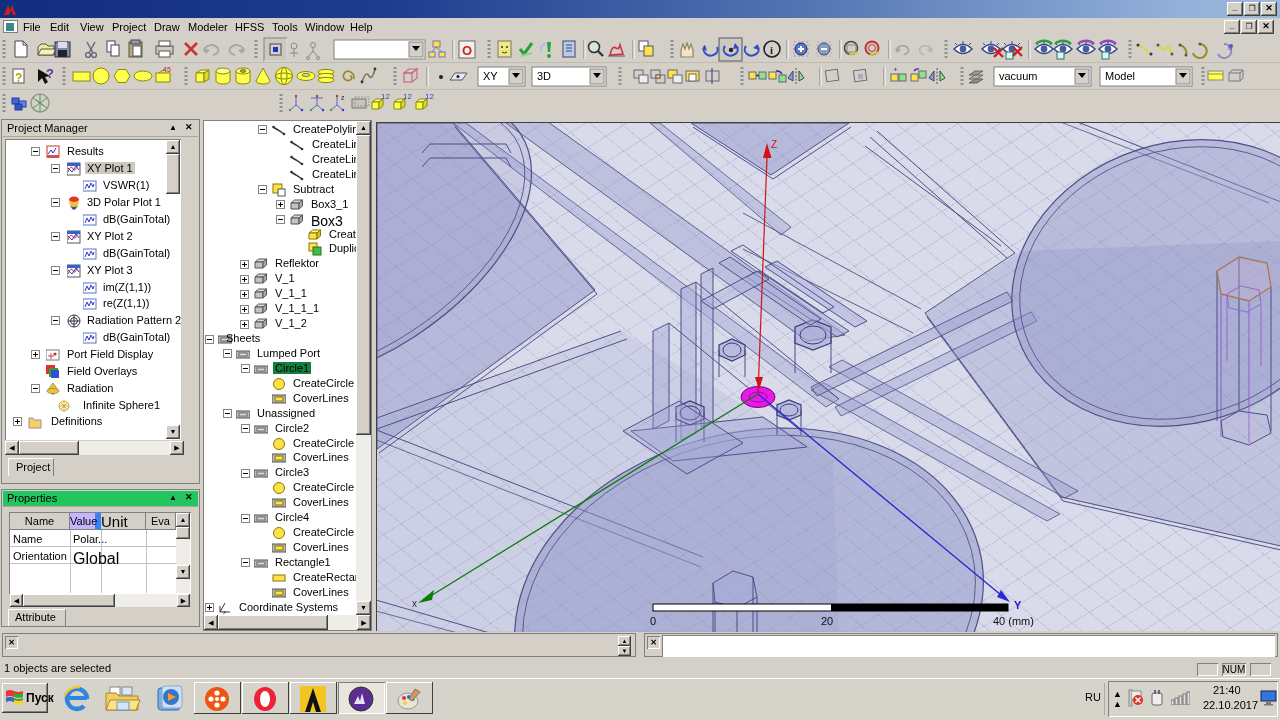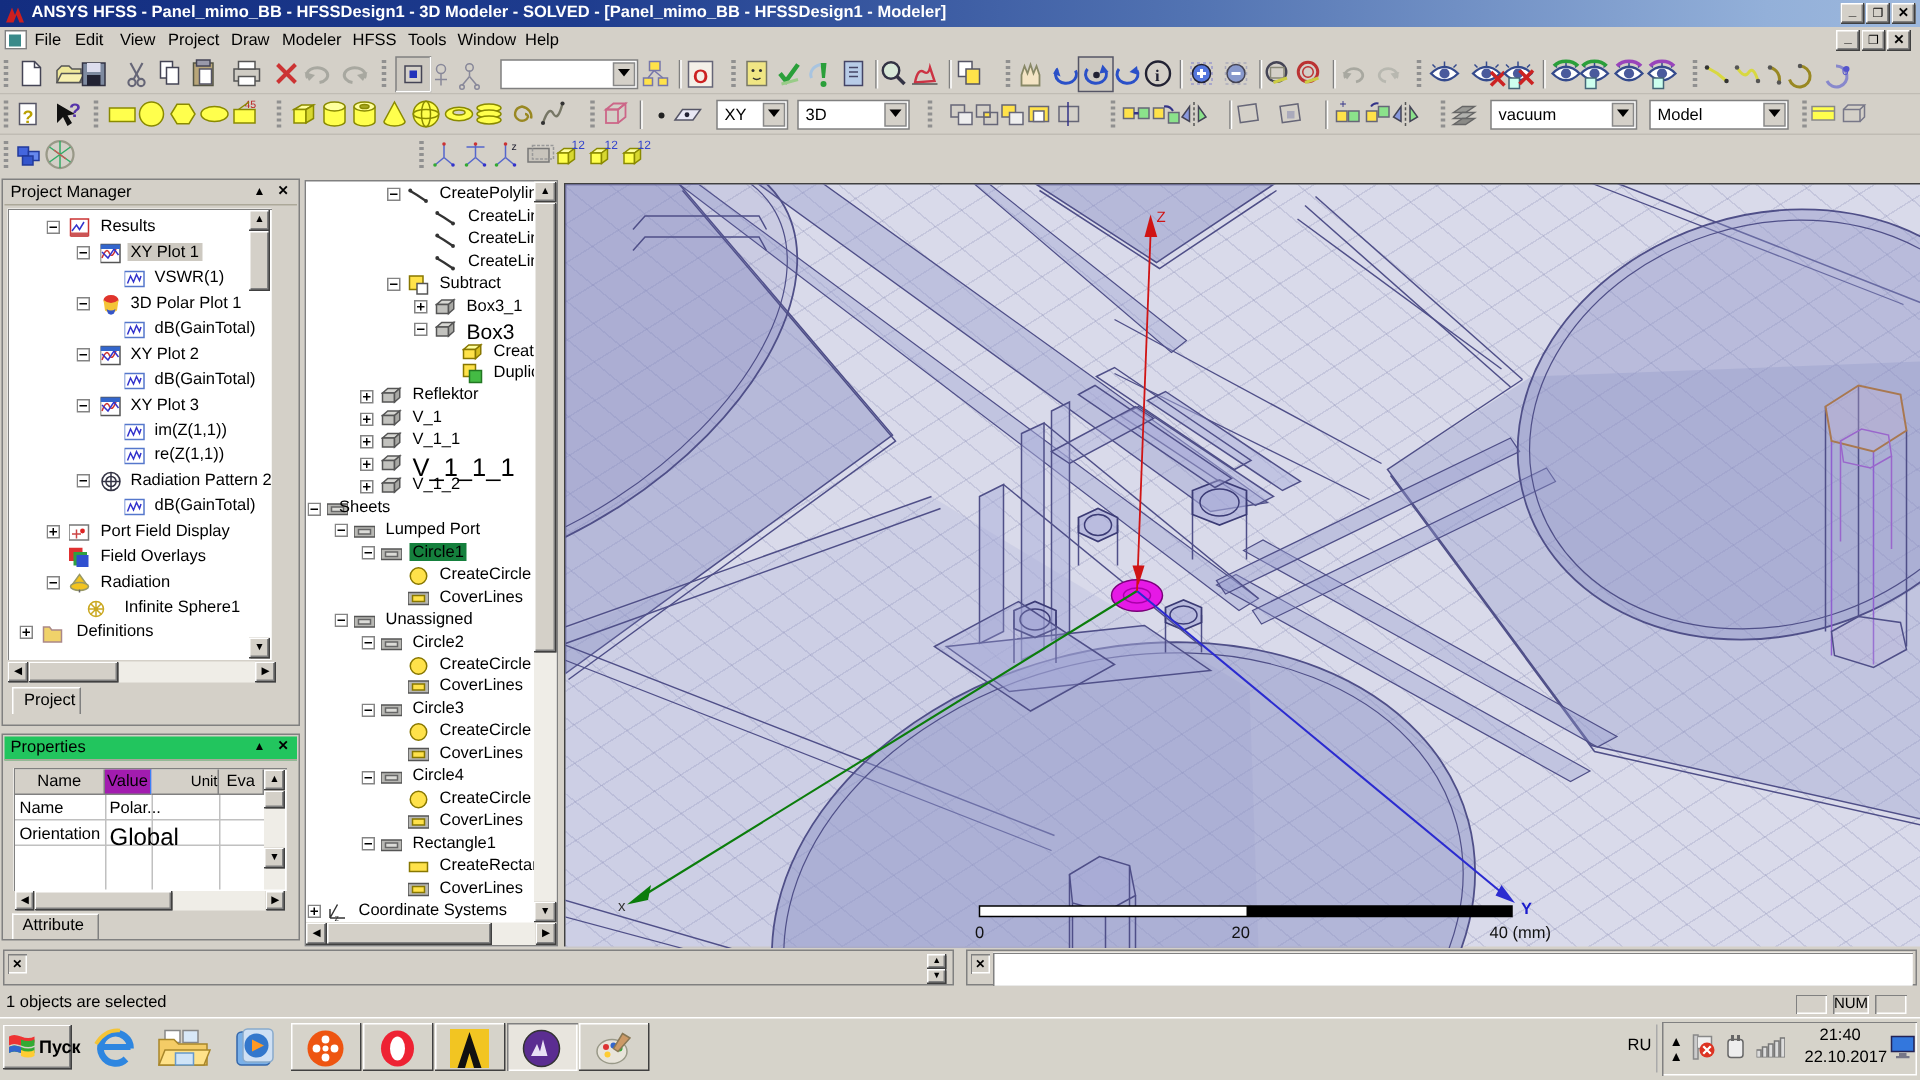--- a/index.html
+++ b/index.html
@@ -6,21 +6,20 @@
 .abs{position:absolute}
 .sunk{box-shadow:inset 1px 1px 0 #808080,inset -1px -1px 0 #fff}
 .rais{box-shadow:inset -1px -1px 0 #404040,inset 1px 1px 0 #fff,inset -2px -2px 0 #808080,inset 2px 2px 0 #d4d0c8}
 </style></head>
 <body>
 
 <div class="abs" style="left:0;top:0;width:1280px;height:18px;background:linear-gradient(90deg,#132d80 0%,#1e3c8e 30%,#5273b2 62%,#93b0d9 92%,#9db8dd 100%)">
 <svg class="abs" style="left:3px;top:2px" width="14" height="14" viewBox="0 0 14 14">
       <path d="M1 13 L5 3 L7 8 L9 3 L13 13 L10 13 L8 8 L6 13 Z" fill="#cc1f1f"></path>
     </svg>
-<span class="abs" style="left:21px;top:2px;color:#fff;font-weight:bold;font-size:11px;letter-spacing:0px">ANSYS HFSS - Panel_mimo_BB - HFSSDesign1 - 3D Modeler - SOLVED - [Panel_mimo_BB - HFSSDesign1 - Modeler]</span>
 <div class="abs rais" style="left:1227px;top:2px;width:16px;height:14px;background:#d4d0c8;font-size:9px;text-align:center;line-height:11px;font-weight:bold">_</div>
 <div class="abs rais" style="left:1244px;top:2px;width:16px;height:14px;background:#d4d0c8;font-size:8px;text-align:center;line-height:13px">❐</div>
 <div class="abs rais" style="left:1261px;top:2px;width:16px;height:14px;background:#d4d0c8;font-size:9px;text-align:center;line-height:13px;font-weight:bold">✕</div>
 </div>
 
 <div class="abs" style="left:0;top:18px;width:1280px;height:18px;background:#d4d0c8">
 <div class="abs" style="left:3px;top:2px;width:15px;height:13px;background:#fff;border:1px solid #808080">
       <div class="abs" style="left:2px;top:2px;width:8px;height:8px;background:#3a8a8a"></div>
     </div>
 <span class="abs" style="left:23px;top:3px">File</span>
@@ -599,22 +598,22 @@
   </div>
 
 <div id="props" class="abs" style="left:1px;top:489px;width:199px;height:138px;background:#d4d0c8;border:1px solid #808080">
     <div class="abs" style="left:1px;top:1px;width:195px;height:16px;background:#22c55e;border-bottom:1px solid #aca899">
       <span style="position:absolute;left:4px;top:1px;font-size:11px">Properties</span>
       <span style="position:absolute;left:166px;top:2px;font-size:8px">▲</span>
       <span style="position:absolute;left:182px;top:1px;font-size:9px;font-weight:bold">✕</span>
     </div>
     <div class="abs sunk" style="left:7px;top:22px;width:182px;height:82px;background:#fff">
       <div class="abs" style="left:1px;top:1px;width:60px;height:17px;background:#d4d0c8;border-right:1px solid #808080;border-bottom:1px solid #808080;text-align:center;font-size:11px;line-height:17px">Name</div>
-      <div class="abs" style="left:61px;top:1px;width:31px;height:17px;background:#a21caf;border-right:1px solid #3b82f6;border-bottom:1px solid #808080;text-align:center;font-size:11px;line-height:17px">Value</div>
-      <div class="abs" style="left:92px;top:1px;width:45px;height:17px;background:#d4d0c8;border-right:1px solid #808080;border-bottom:1px solid #808080;text-align:right;font-size:10px;line-height:17px">Unit</div>
+      <div class="abs" style="left:61px;top:1px;width:31px;height:17px;background:#c4b5fd;border-right:6px solid #3b82f6;border-bottom:1px solid #808080;text-align:center;font-size:11px;line-height:17px">Value</div>
+      <div class="abs" style="left:92px;top:1px;width:45px;height:17px;background:#d4d0c8;border-right:1px solid #808080;border-bottom:1px solid #808080;text-align:left;font-size:15px;line-height:17px">Unit</div>
       <div class="abs" style="left:137px;top:1px;width:30px;height:17px;background:#d4d0c8;border-right:1px solid #808080;border-bottom:1px solid #808080;text-align:center;font-size:11px;line-height:17px">Eva</div>
       <div class="abs" style="left:1px;top:18px;width:166px;height:17px;border-bottom:1px solid #c0c0c0"></div>
       <div class="abs" style="left:1px;top:35px;width:166px;height:17px;border-bottom:1px solid #c0c0c0"></div>
       <div class="abs" style="left:61px;top:18px;width:1px;height:63px;background:#c0c0c0"></div>
       <div class="abs" style="left:92px;top:18px;width:1px;height:63px;background:#c0c0c0"></div>
       <div class="abs" style="left:137px;top:18px;width:1px;height:63px;background:#c0c0c0"></div>
       <span class="abs" style="left:4px;top:21px;font-size:11px">Name</span>
       <span class="abs" style="left:64px;top:21px;font-size:11px">Polar...</span>
       <span class="abs" style="left:4px;top:38px;font-size:11px">Orientation</span>
       <span class="abs" style="left:64px;top:38px;font-size:16px">Global</span>
@@ -741,21 +740,21 @@
       <svg class="abs" style="left:36px;top:184px" width="10" height="10" viewBox="0 0 10 10">
         <rect x="0.5" y="0.5" width="8" height="8" fill="#fff" stroke="#848484"></rect>
         <line x1="2" y1="4.5" x2="7" y2="4.5" stroke="#000"></line>
         <line x1="4.5" y1="2" x2="4.5" y2="7" stroke="#000"></line>
       </svg>
       <svg class="abs" style="left:50px;top:181.15999999999997px" width="14" height="14" viewBox="0 0 14 14">
         <path d="M1 5 l3.5 -3 h8 l-3.5 3 z" fill="#d8d8d4" stroke="#555"></path>
         <path d="M1 5 h8 v6 h-8 z" fill="#c2c2be" stroke="#555"></path>
         <path d="M9 5 l3.5 -3 v6 l-3.5 3 z" fill="#a8a8a4" stroke="#555"></path>
       </svg>
-      <span class="abs" style="left:69px;top:181px;font-size:17px;white-space:nowrap;padding:0 2px">V_1_1_1</span>
+      <span class="abs" style="left:69px;top:181px;font-size:11px;white-space:nowrap;padding:0 2px">V_1_1_1</span>
       <svg class="abs" style="left:36px;top:199px" width="10" height="10" viewBox="0 0 10 10">
         <rect x="0.5" y="0.5" width="8" height="8" fill="#fff" stroke="#848484"></rect>
         <line x1="2" y1="4.5" x2="7" y2="4.5" stroke="#000"></line>
         <line x1="4.5" y1="2" x2="4.5" y2="7" stroke="#000"></line>
       </svg>
       <svg class="abs" style="left:50px;top:196.09000000000003px" width="14" height="14" viewBox="0 0 14 14">
         <path d="M1 5 l3.5 -3 h8 l-3.5 3 z" fill="#d8d8d4" stroke="#555"></path>
         <path d="M1 5 h8 v6 h-8 z" fill="#c2c2be" stroke="#555"></path>
         <path d="M9 5 l3.5 -3 v6 l-3.5 3 z" fill="#a8a8a4" stroke="#555"></path>
       </svg>

